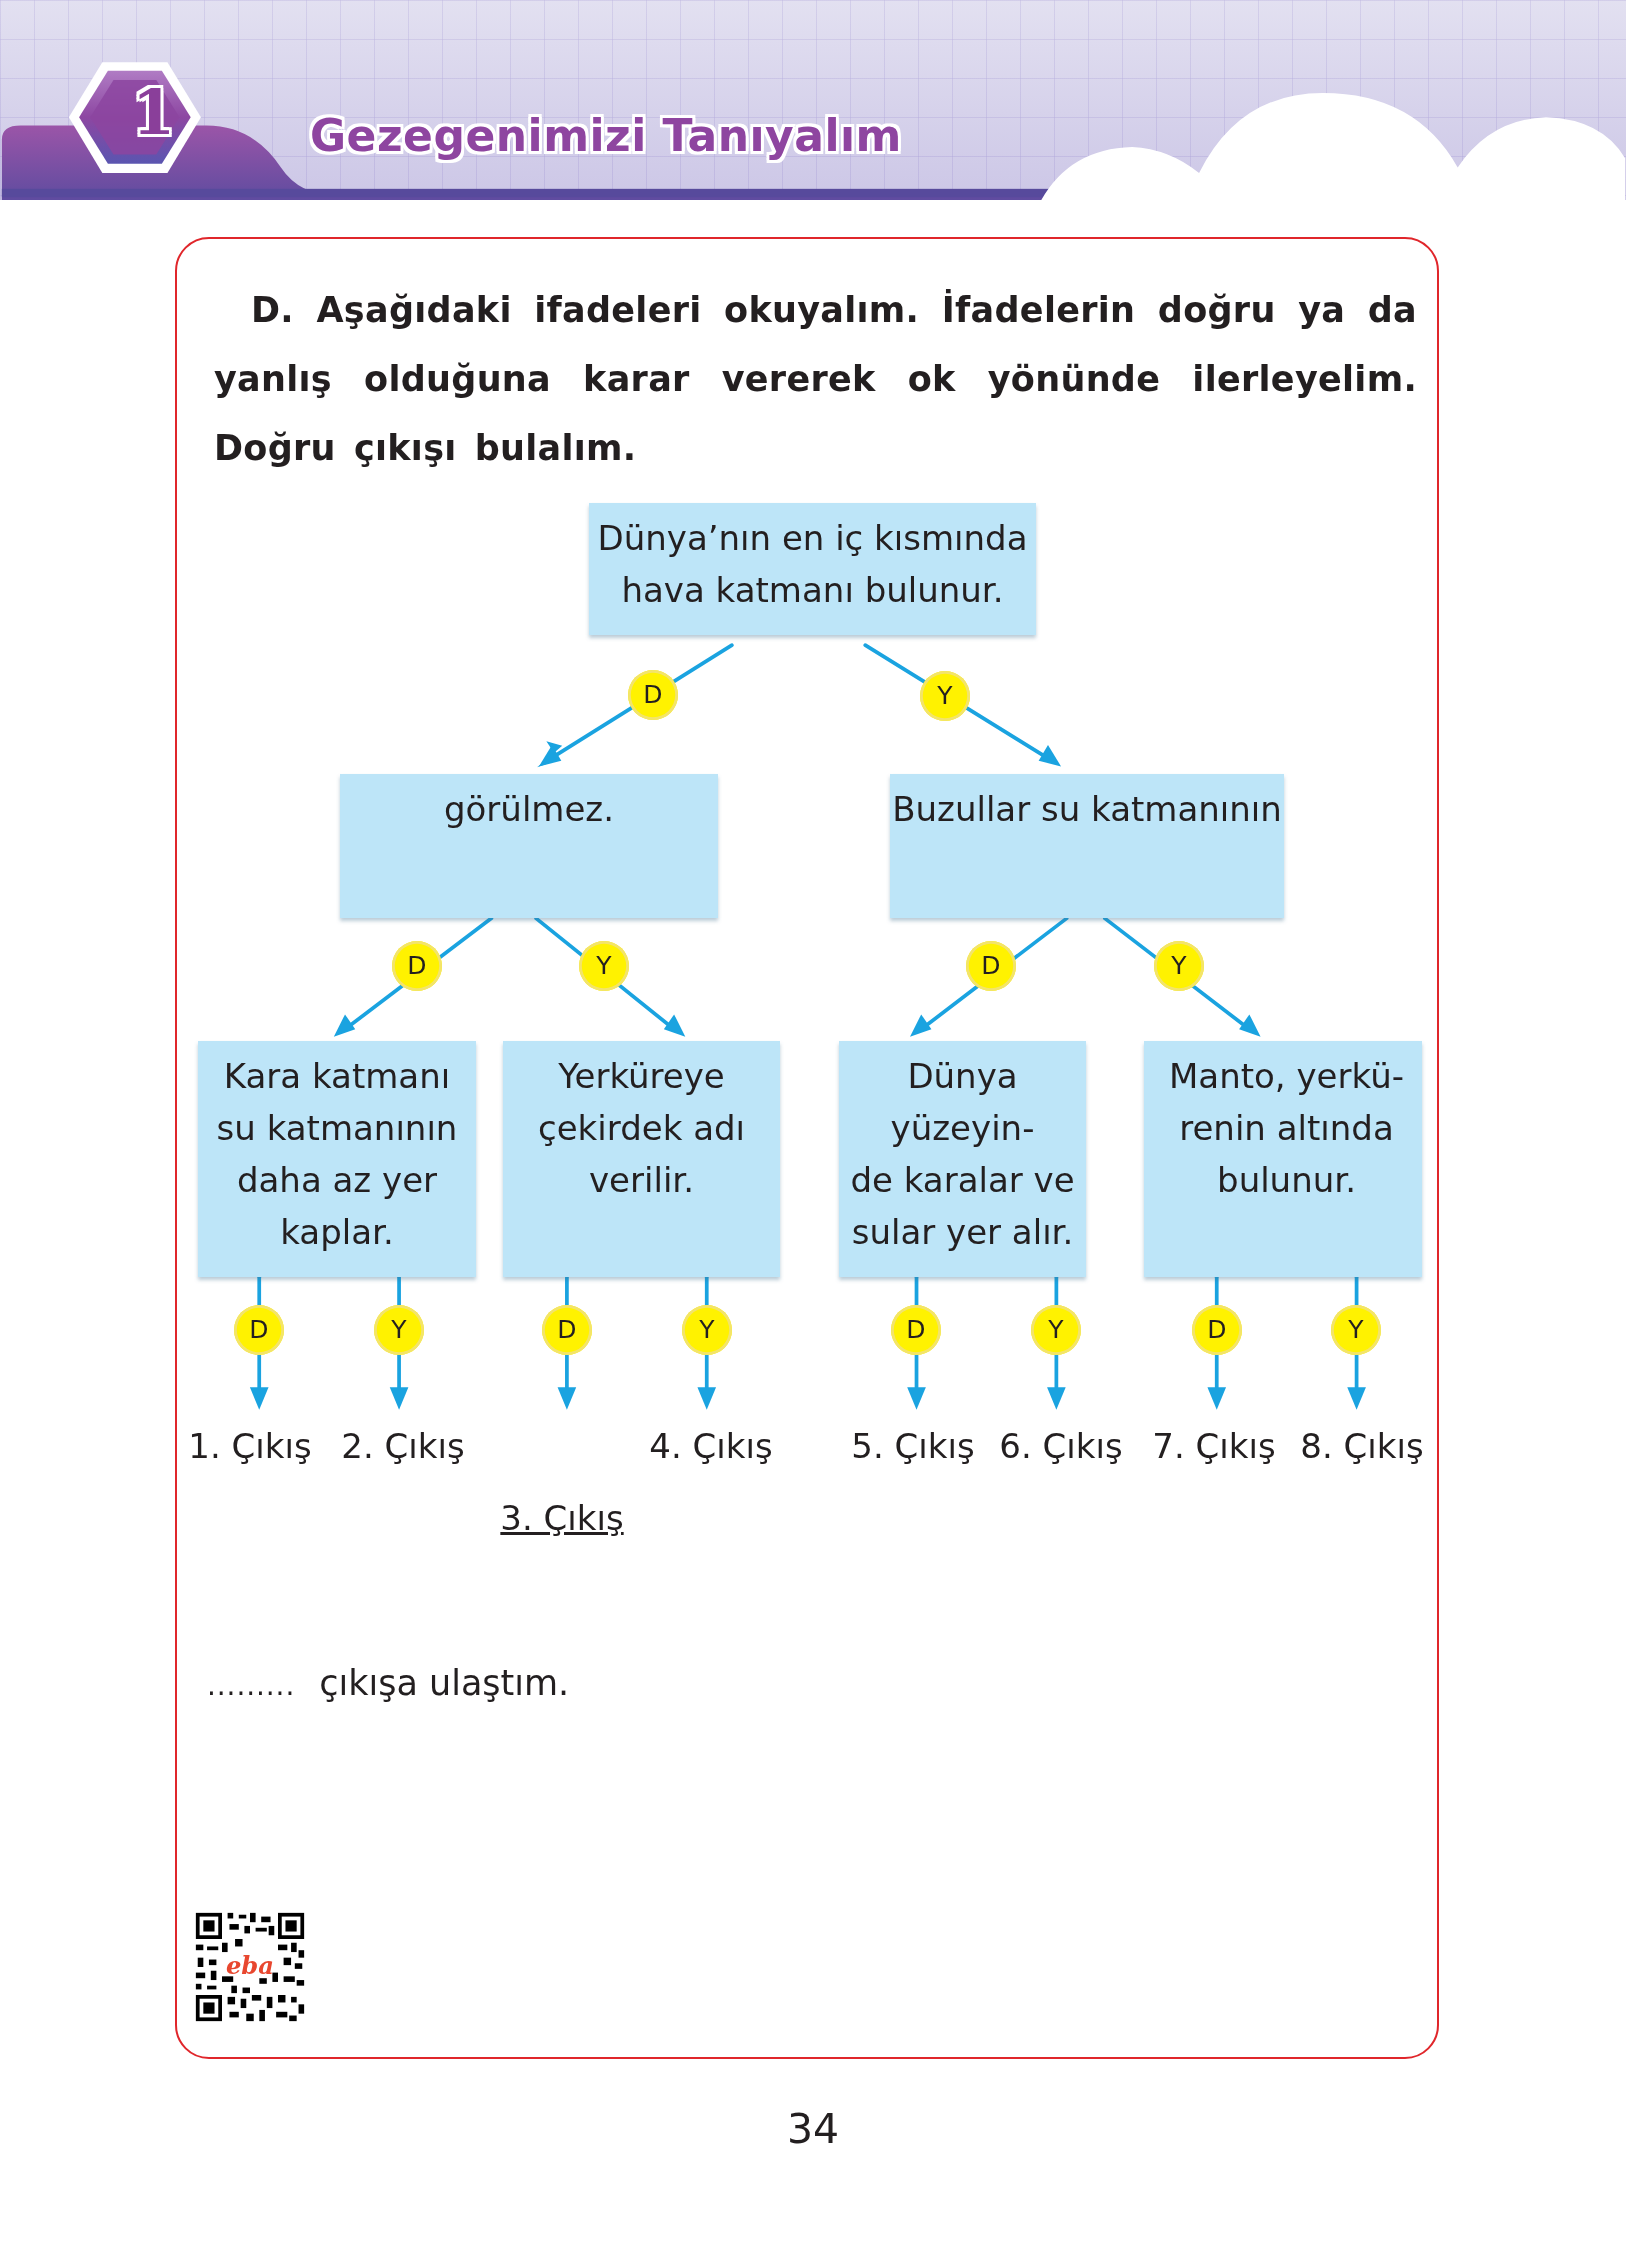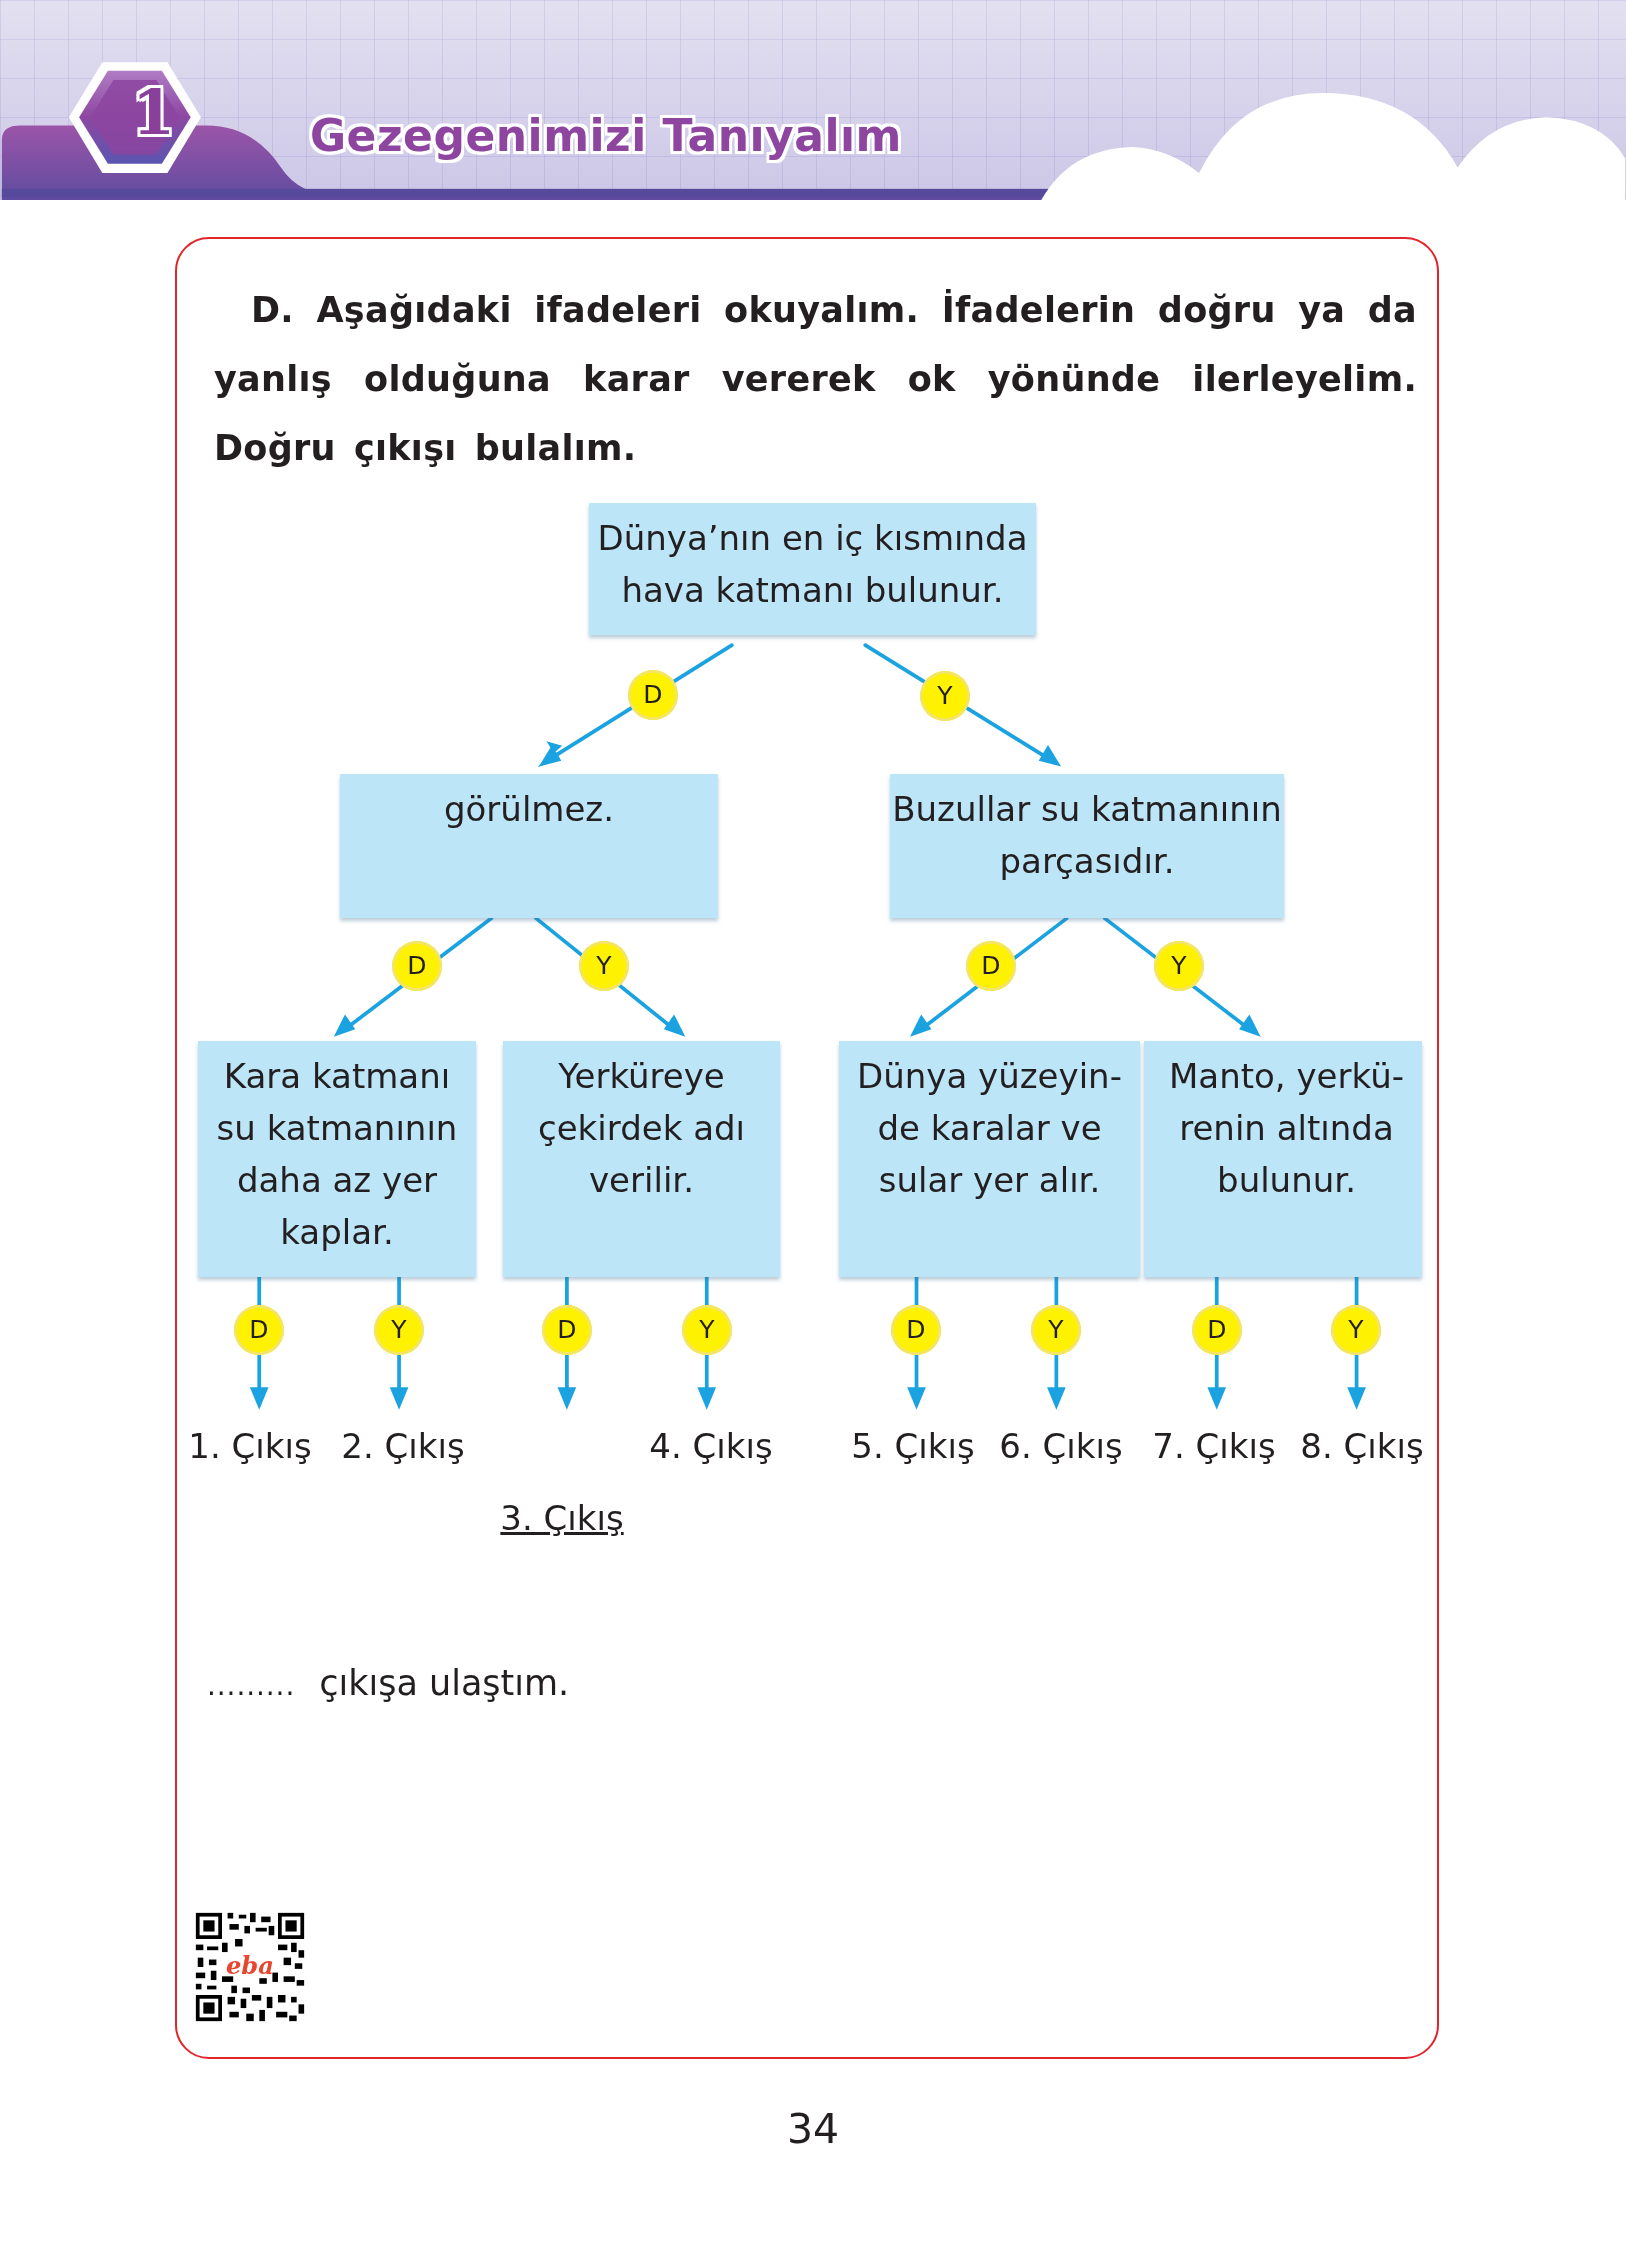--- a/index.html
+++ b/index.html
@@ -118,40 +118,39 @@
 </div>
 
 <div class="box" style="left:340px;top:774px;width:378px;height:144px;">
   <div>
     <span>görülmez.</span>
   </div>
 </div>
 <div class="box" style="left:890px;top:774px;width:394px;height:144px;">
   <div>
     <span>Buzullar su katmanının</span>
-    <span>parçasıdır.</span>
   </div>
 </div>
 
 <div class="box" style="left:198px;top:1041px;width:278px;height:236px;">
   <div>
     <span>Kara katmanı</span>
     <span>su katmanının</span>
     <span>daha az yer</span>
     <span>kaplar.</span>
   </div>
 </div>
 <div class="box" style="left:503px;top:1041px;width:277px;height:236px;text-align:center;">
   <div>
     <span>Yerküreye</span>
     <span>çekirdek adı</span>
     <span>verilir.</span>
   </div>
 </div>
-<div class="box" style="left:839px;top:1041px;width:301px;height:236px;">
+<div class="box" style="left:839px;top:1041px;width:247px;height:236px;">
   <div>
     <span>Dünya yüzeyin-</span>
     <span>de karalar ve</span>
     <span>sular yer alır.</span>
   </div>
 </div>
 <div class="box" style="left:1144px;top:1041px;width:278px;height:236px;padding-left:7px;">
   <div>
     <span>Manto, yerkü-</span>
     <span>renin altında</span>

